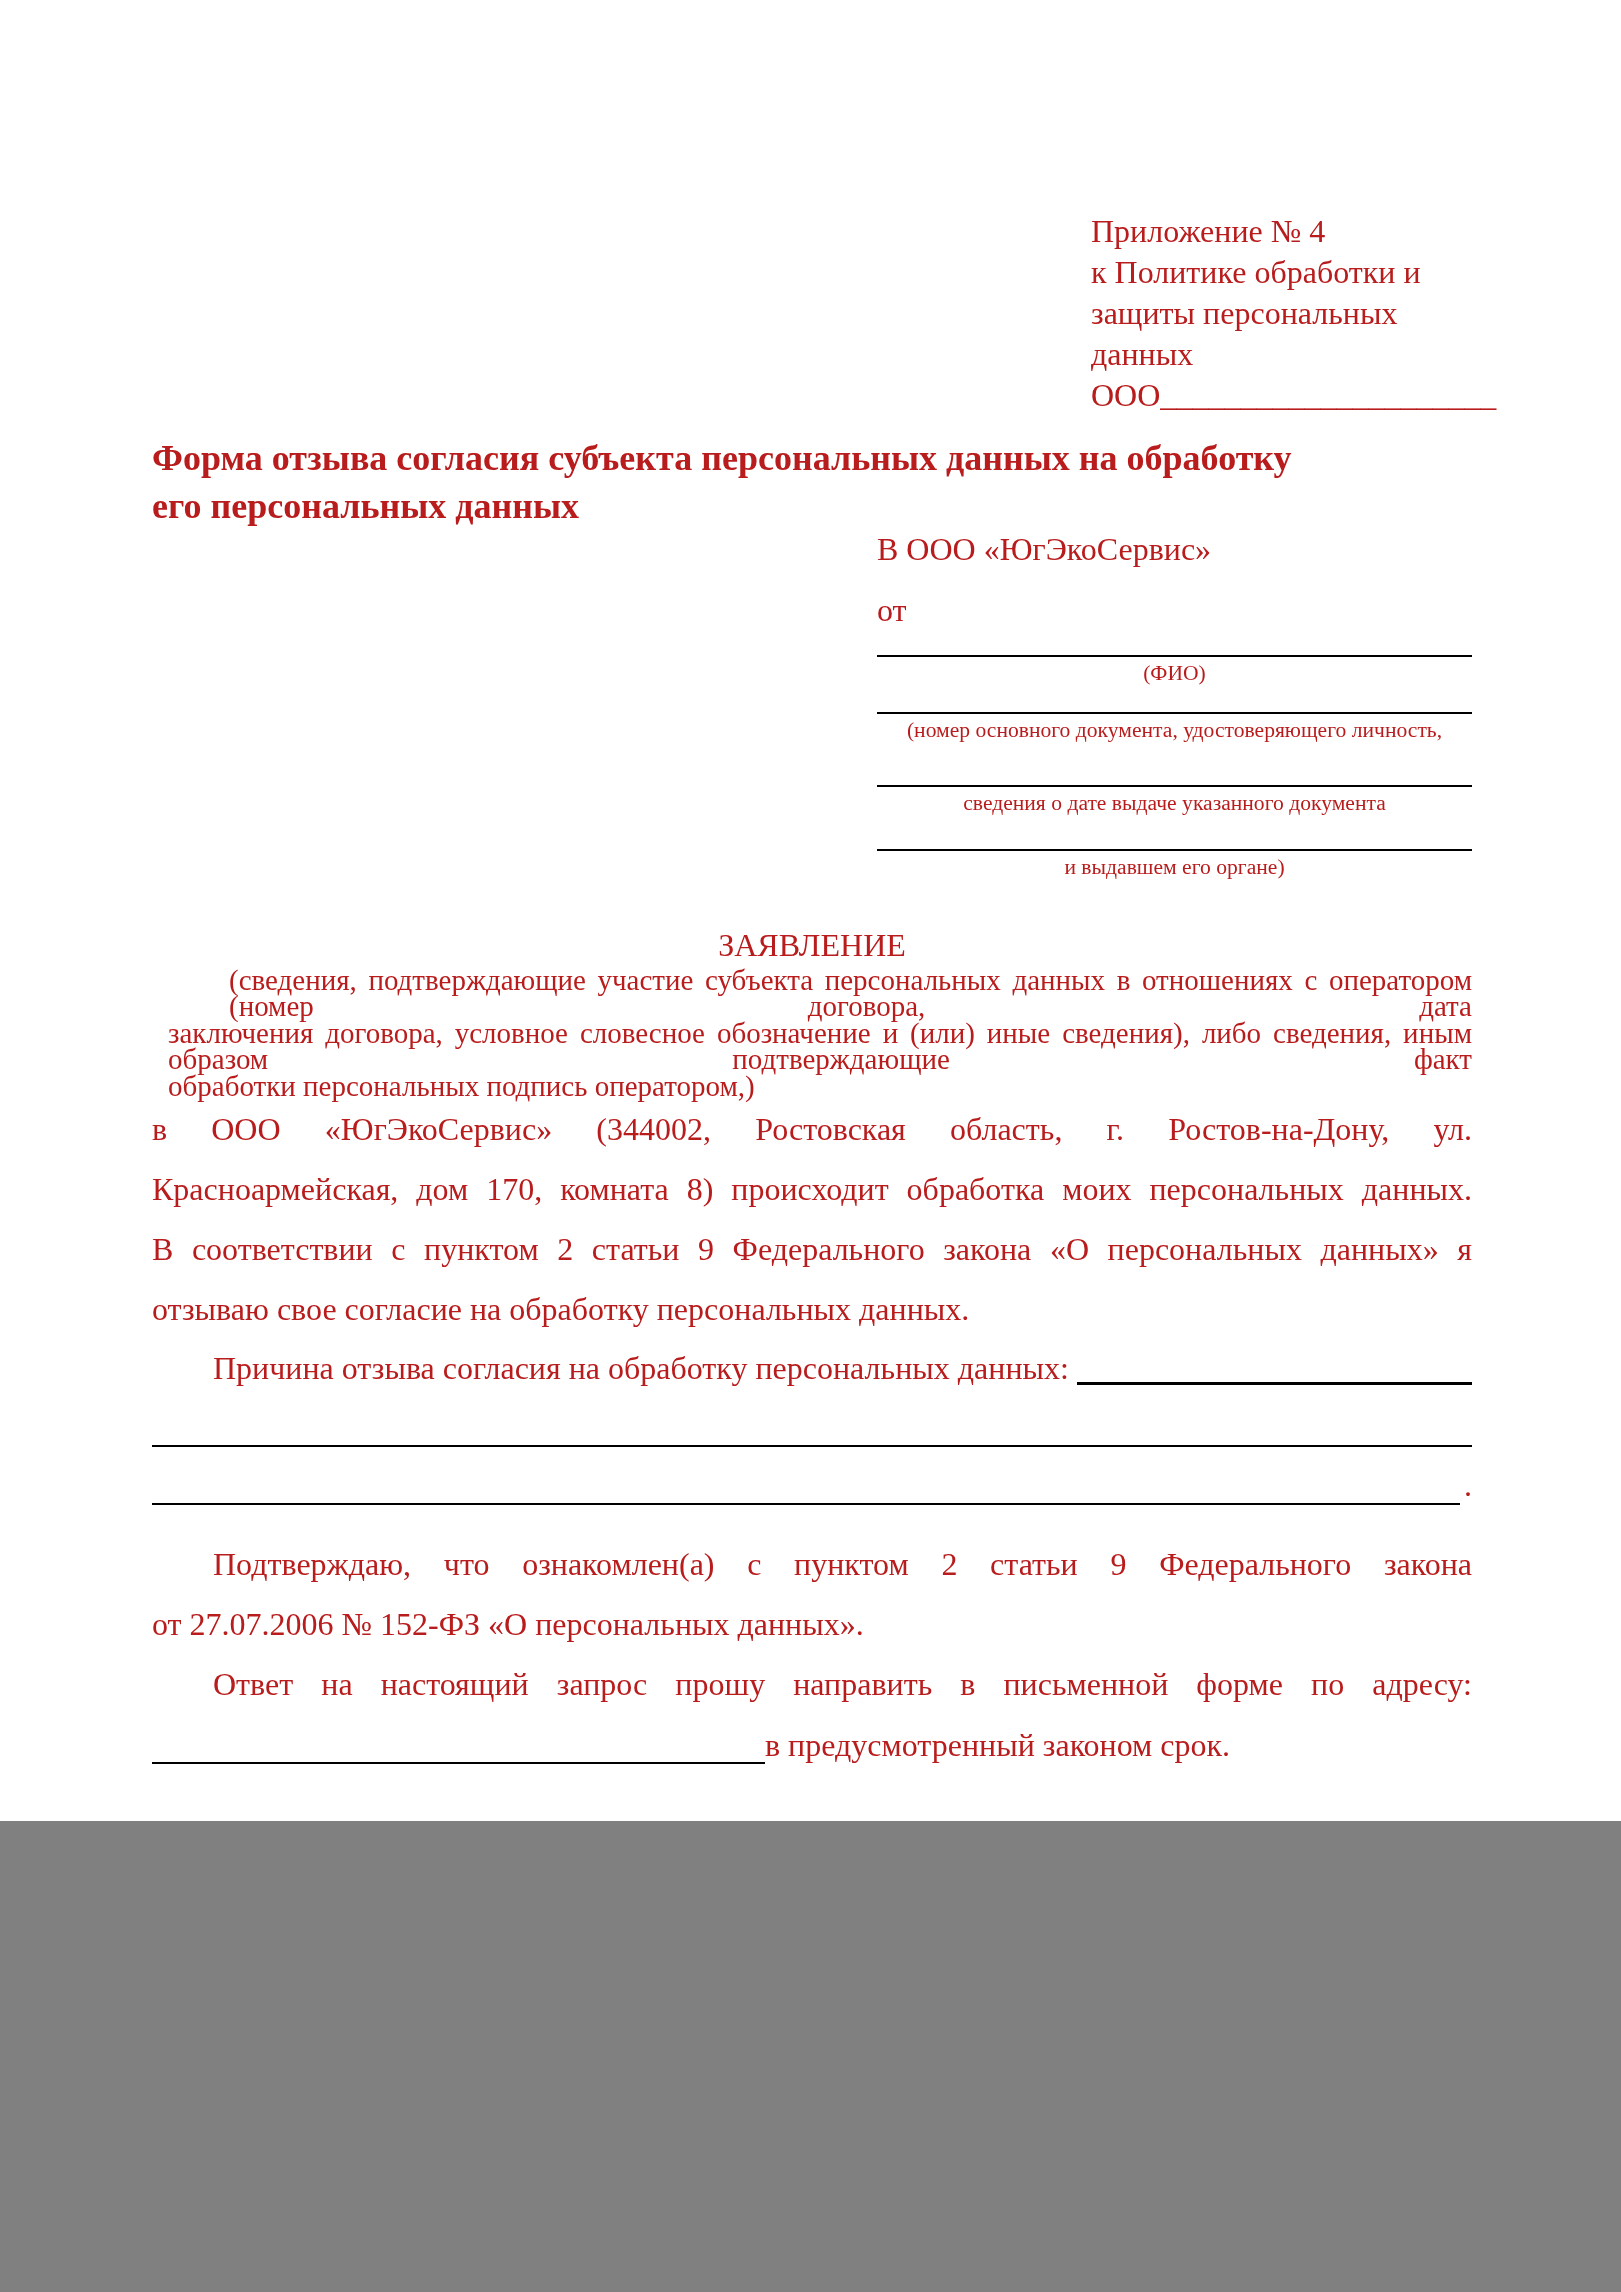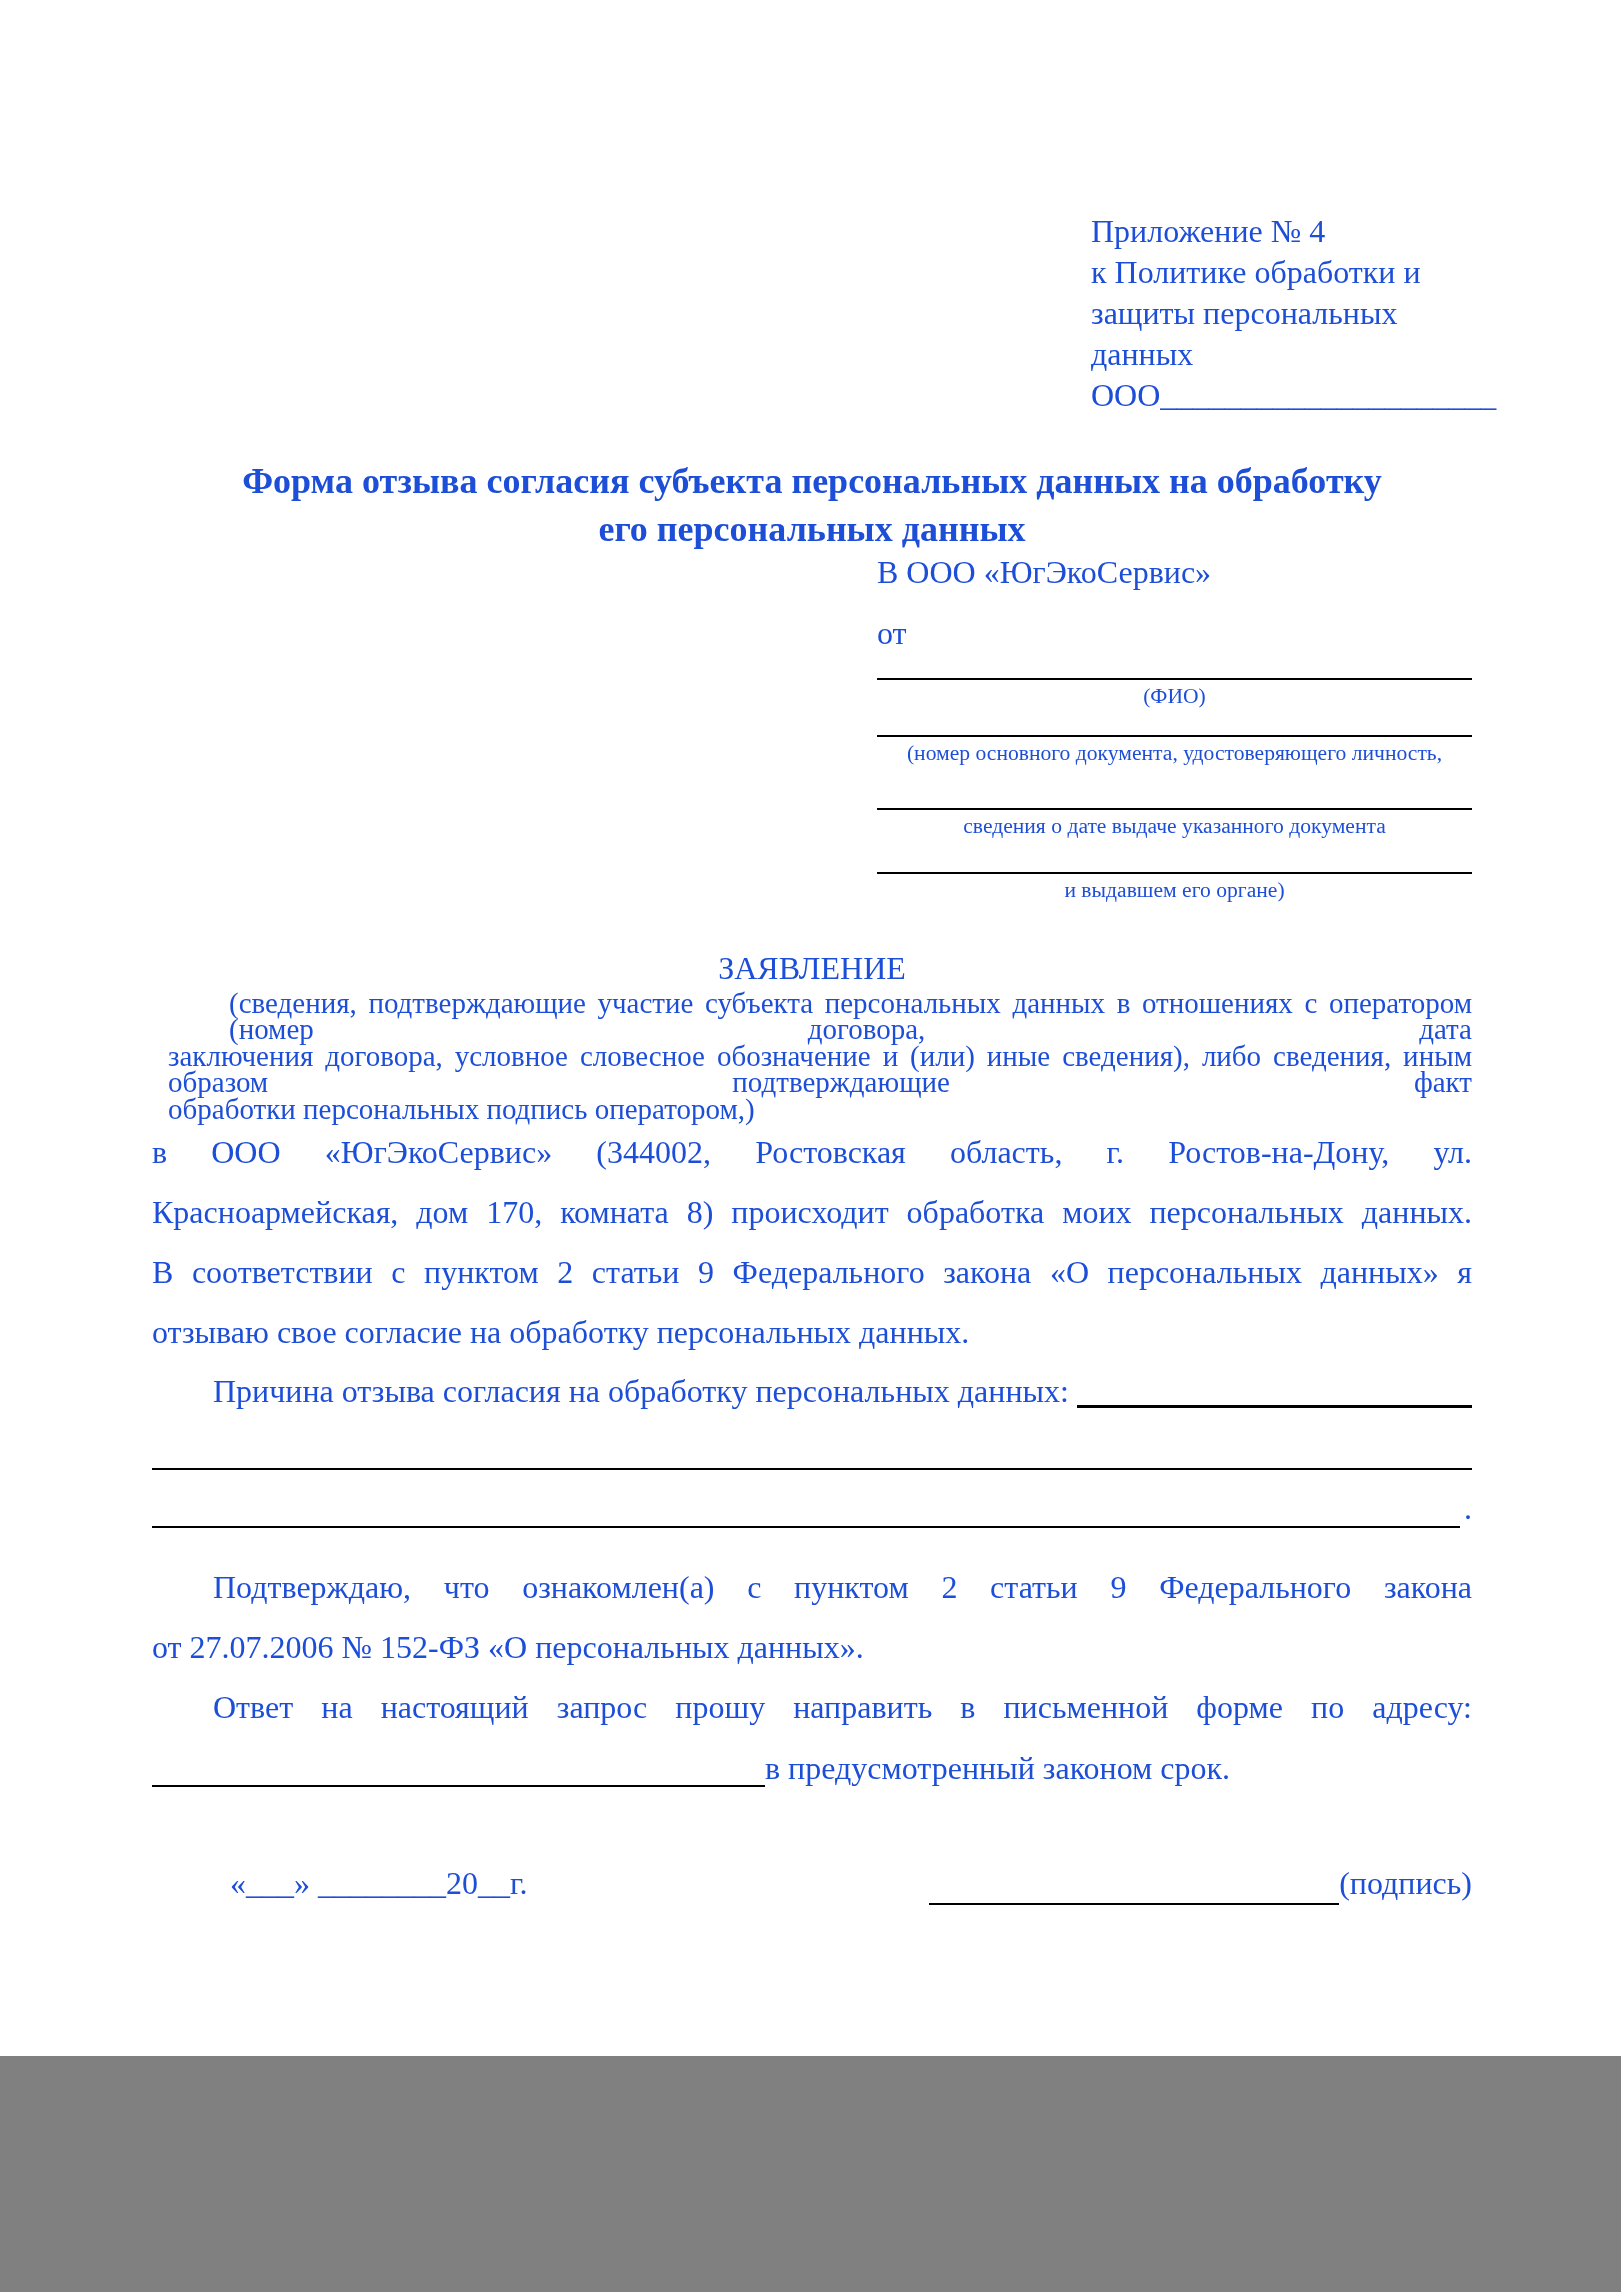--- a/index.html
+++ b/index.html
@@ -1,34 +1,33 @@
 <!DOCTYPE html>
 <html lang="ru"><head>
 <meta charset="utf-8">
 <style>
   html, body { margin: 0; padding: 0; background: #808080; }
   .page {
     position: relative;
     width: 1621px;
-    height: 2056px;
+    height: 1821px;
     margin: 0 auto;
     background: #ffffff;
     box-sizing: border-box;
     padding: 211px 149px 0 152px;
     font-family: "Liberation Serif", "DejaVu Serif", serif;
-    color: #1d4ed8;
+    color: #b91c1c;
     font-size: 32px;
     overflow: hidden;
   }
   
   .appendix { margin-left: 939px; line-height: 41px; }
   
   .doc-title {
-    margin-top: 41px;
-    text-align: center;
+    margin-top: 18px;
     font-weight: bold;
     font-size: 36px;
     line-height: 48px;
   }
   
   .addressee { margin-left: 725px; width: 595px; }
   .addr-org { line-height: 39px; }
   .addr-from { margin-top: 21.6px; line-height: 39px; }
   .blank-field { border-bottom: 2.9px solid #000; }
   .bf-1 { height: 25.5px; }

